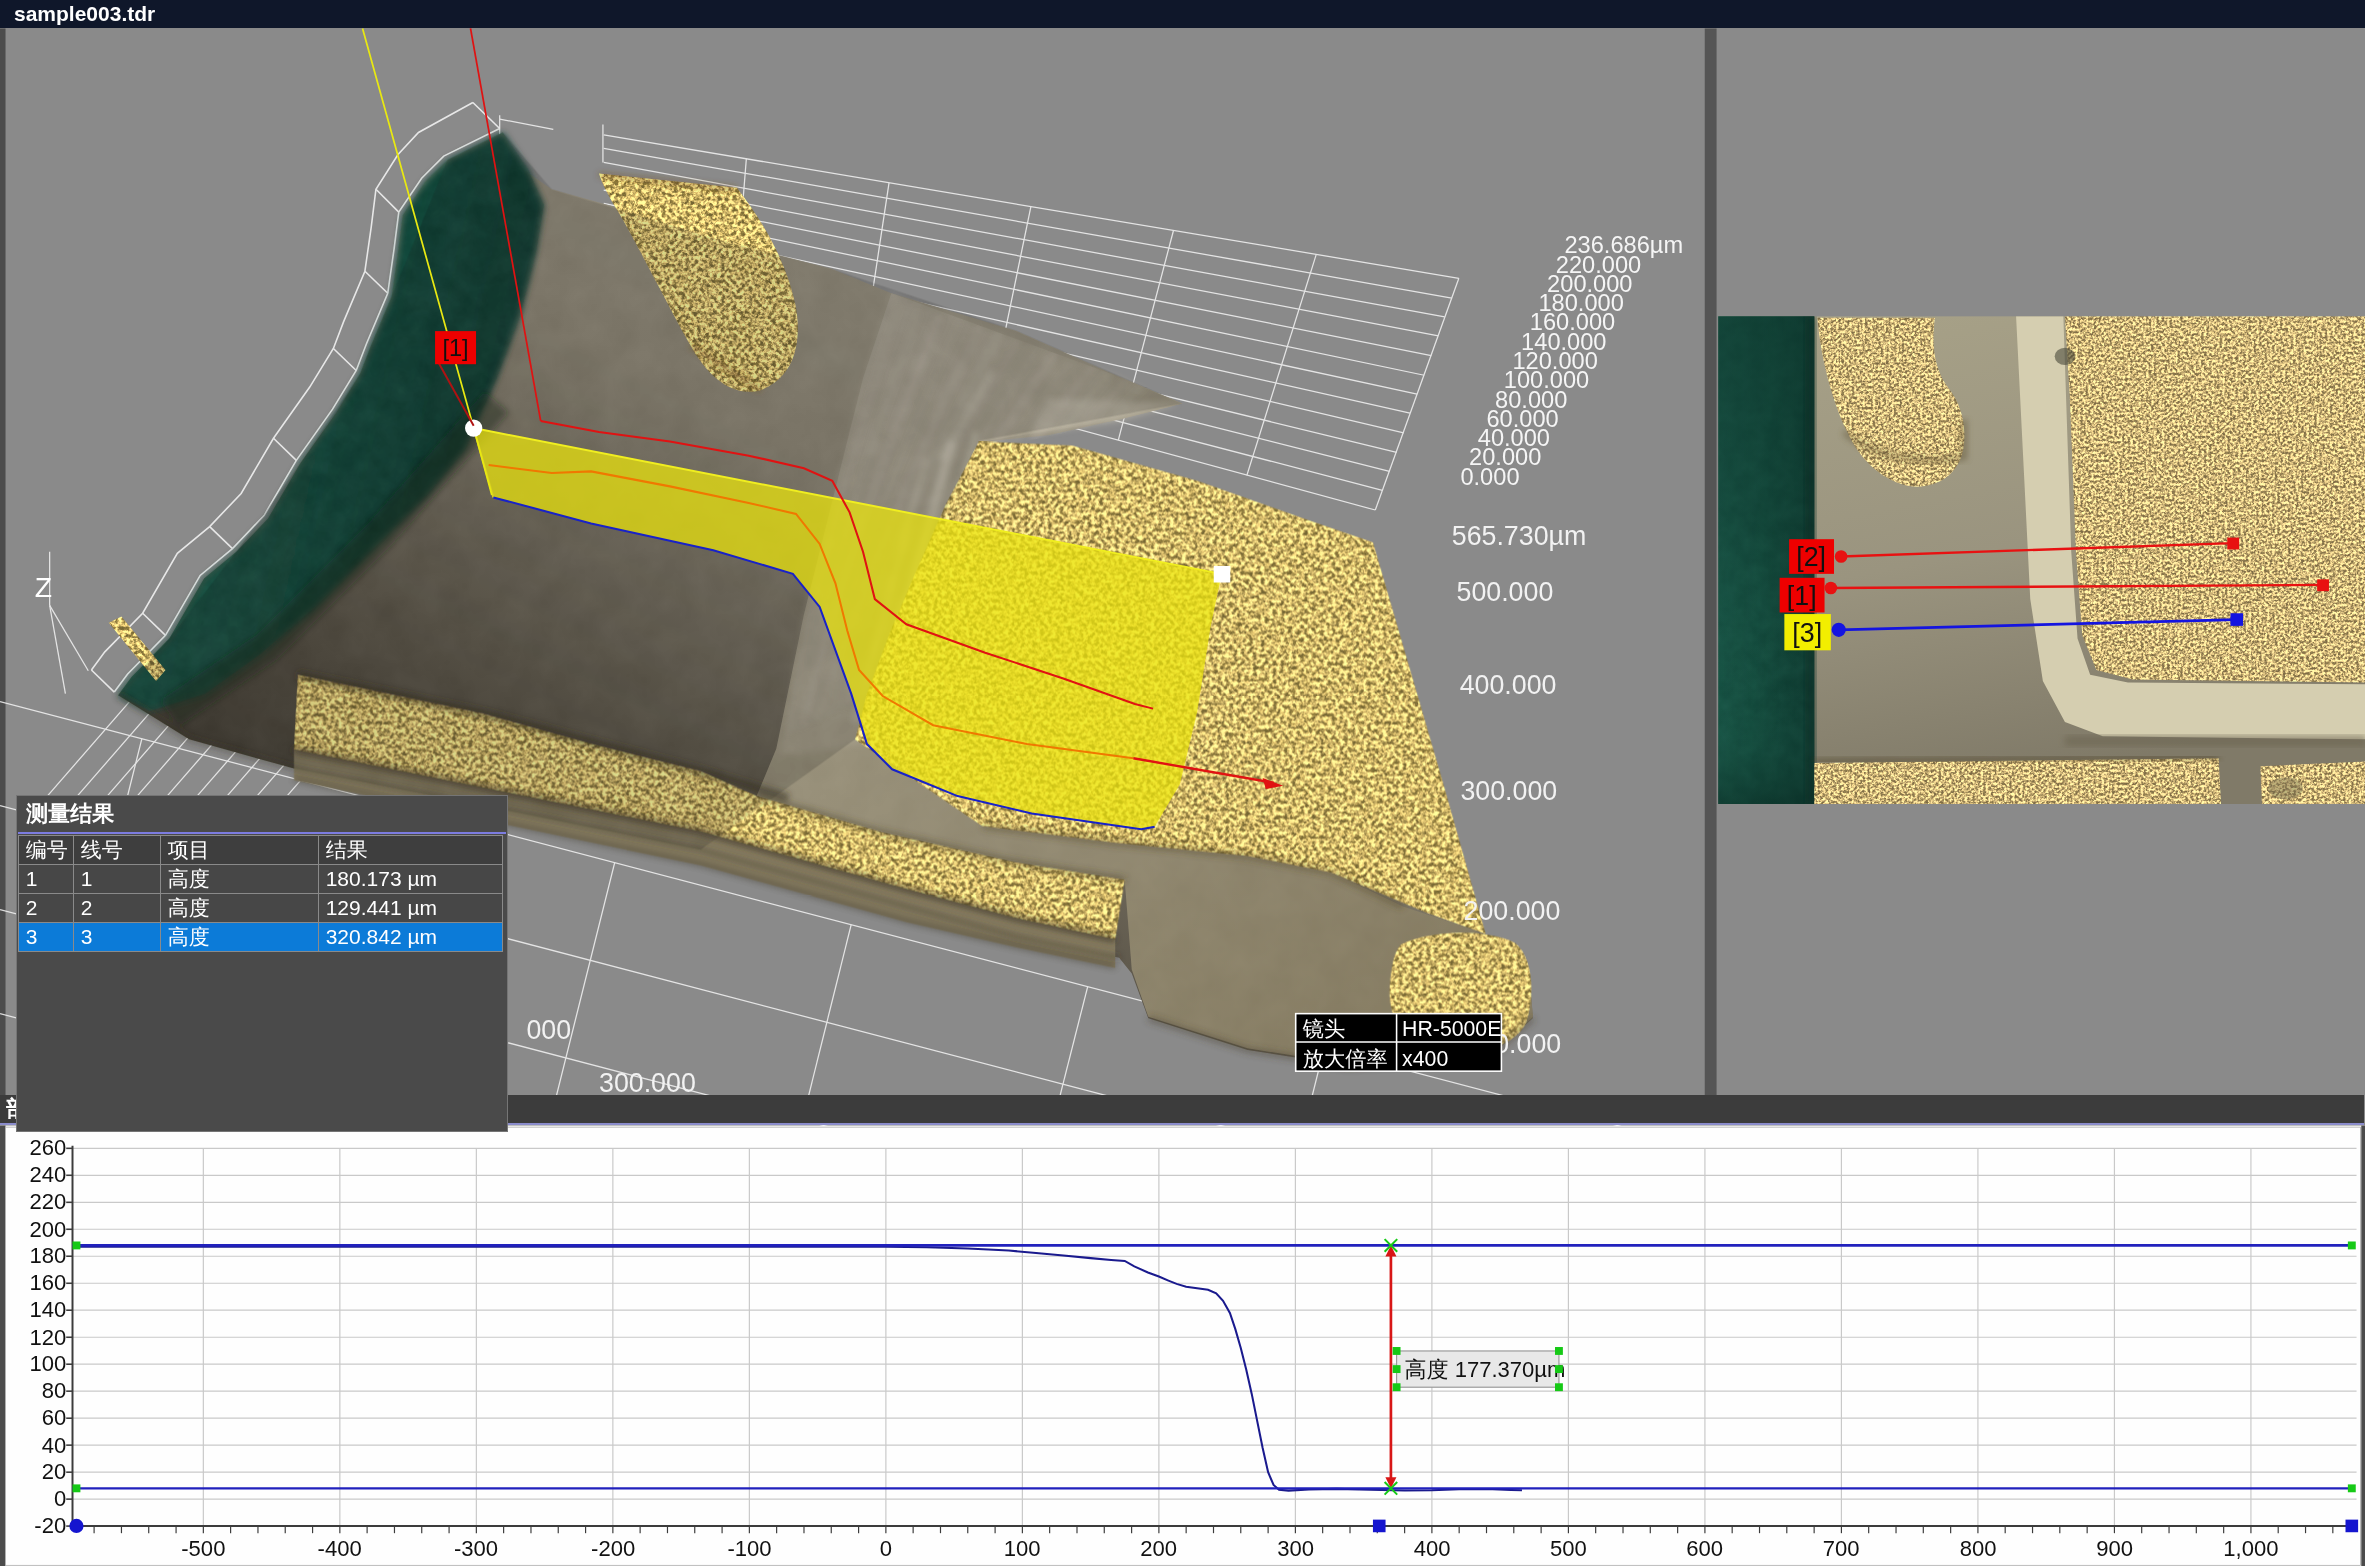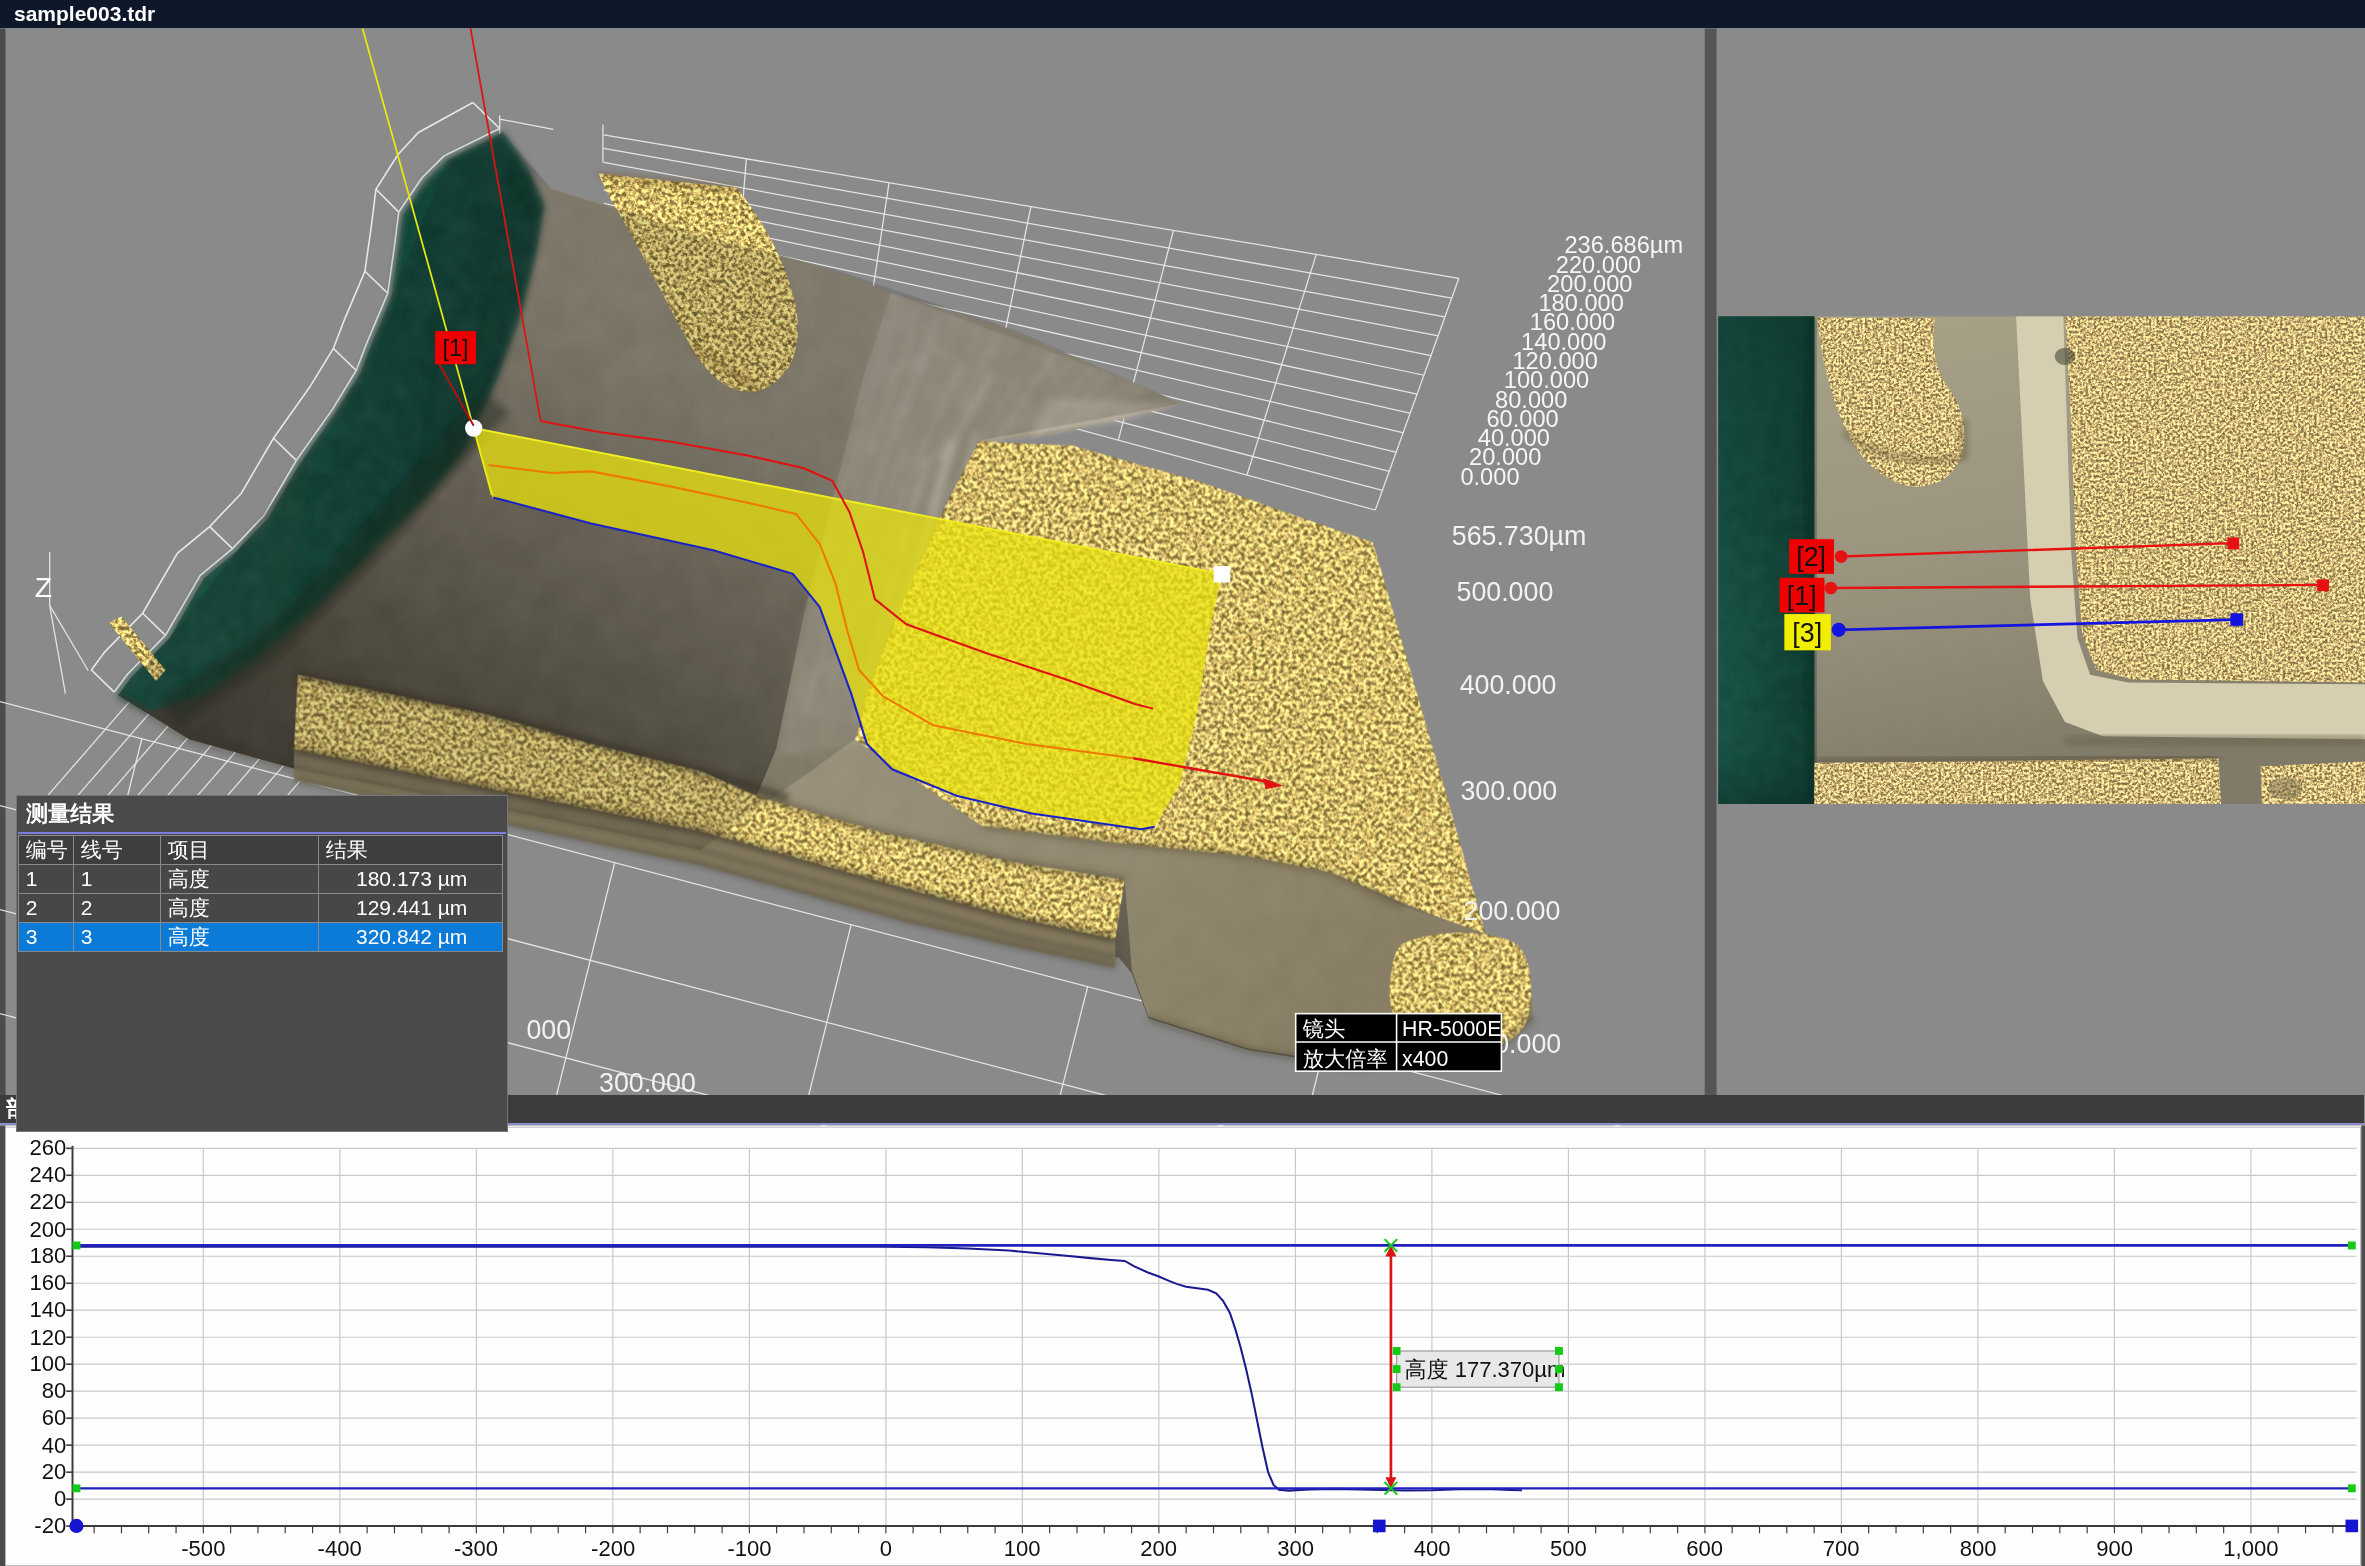--- a/index.html
+++ b/index.html
@@ -7,21 +7,21 @@
 #prof{position:absolute;left:0;top:1095px;width:2364px;height:27.6px;background:#3c3c3c;color:#fff;font-weight:bold;font-size:22px;line-height:27.6px;border-bottom:2.4px solid #8a8ccc;}
 #prof span{margin-left:6.3px;}
 #tbl{position:absolute;left:15.8px;top:795px;width:490px;height:335px;background:#4a4a4a;border:1.6px solid #757575;color:#fff;}
 #tbl .title{font-weight:bold;font-size:22px;margin:3.2px 0 2.4px 9.5px;}
 #tbl .sep{height:0;border-top:2.4px solid #7c7ce0;margin:0 0.8px;}
 table{border-collapse:collapse;margin:1.6px;width:485px;table-layout:fixed;border-radius:30px;}
 td{border:1.2px solid #8a8a8a;font-size:21px;height:27.6px;padding:0 4.7px 0 6.3px;overflow:hidden;white-space:nowrap;}
 tr.hd td{background:#3e3e3e;}
 tr.r td{background:#474747;}
 tr.sel td{background:#0c7bd8;}
-td.res{text-align:center;}
+td.res{text-align:left;}
 </style></head>
 <body>
 <svg width="2366" height="1567" style="position:absolute;left:0;top:0" viewBox="0 0 3002 1988">
 <defs>
 <filter id="fgold" color-interpolation-filters="sRGB" x="-2%" y="-2%" width="104%" height="104%">
   <feTurbulence type="fractalNoise" baseFrequency="0.2" numOctaves="3" seed="7" result="t"></feTurbulence>
   <feComponentTransfer in="t">
           <feFuncR type="table" tableValues="0 0 1 1"></feFuncR>
           <feFuncG type="table" tableValues="0 0 1 1"></feFuncG>
         </feComponentTransfer>

